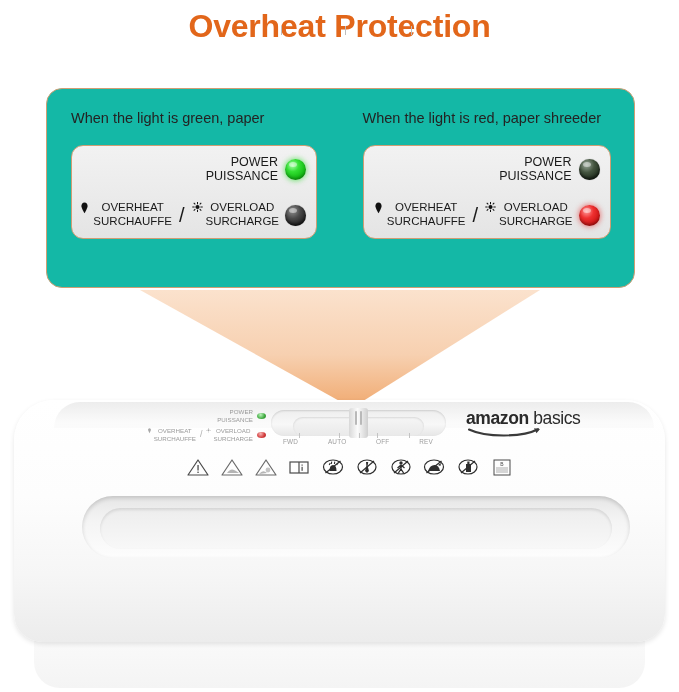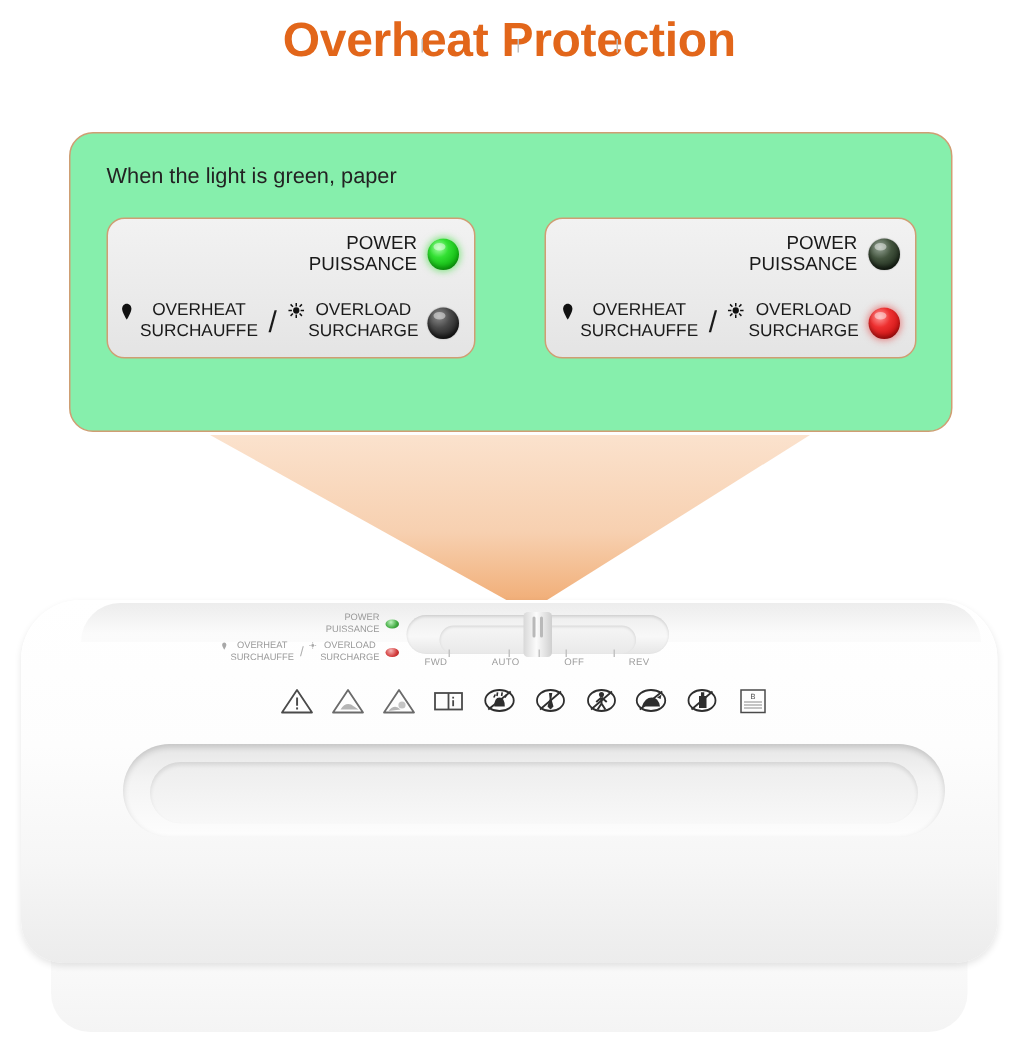--- a/index.html
+++ b/index.html
@@ -13,21 +13,21 @@
   
   .title{
     position:absolute;left:0;top:0;width:679px;height:52px;
     display:flex;align-items:center;justify-content:center;
     color:#e2661a;font-size:32px;font-weight:bold;letter-spacing:-0.2px;
   }
 
   
   .callout{
     position:absolute;left:46px;top:88px;width:589px;height:200px;
-    border:1.6px solid #cf9e73;border-radius:16px;background:#86efac;
+    border:1.6px solid #cf9e73;border-radius:16px;background:#14b8a6;
     box-sizing:border-box;
   }
   .cols{display:flex;height:100%;}
   .col{flex:1;padding:20px 16px 0 24px;box-sizing:border-box;position:relative;}
   .col.right{padding-left:18px;padding-right:14px;}
 
   .caption{
     font-size:14.5px;line-height:1.35;color:#232323;margin:0 0 16px 0;
   }
 
@@ -234,21 +234,21 @@
               <span class="l2">SURCHARGE</span>
             </div>
           </div>
           <span class="led dark"></span>
         </div>
       </div>
     </div>
 
     <div class="col right">
       <p class="caption">
-        <br>
+        <span>When the light is red, paper shreeder</span><br>
       </p>
 
       <div class="panel right-panel">
         <div class="row-power">
           <div class="lbl2">
             <span class="l2">POWER</span>
             <span class="l2">PUISSANCE</span>
           </div>
           <span class="led dark-green"></span>
         </div>
@@ -349,20 +349,27 @@
         <span class="tick" style="left:118px"></span>
       </div>
       <div class="switch-labels">
         <span>FWD</span>
         <span>AUTO</span>
         <span>OFF</span>
         <span>REV</span>
       </div>
     </div>
 
+    <div class="logo">
+      <div class="word"><b>amazon</b> <i>basics</i></div>
+      <svg class="smile" viewBox="0 0 74 10">
+        <path d="M1 2.5 C18 10.5 54 10.5 70 2.2" stroke="#3a3a3a" stroke-width="2.1" fill="none" stroke-linecap="round"></path>
+        <path d="M66 1.2 L72 2.0 L68.5 6.3 Z" fill="#3a3a3a"></path>
+      </svg>
+    </div>
 
     <div class="slot-outer">
       <div class="slot-inner"></div>
     </div>
   </div>
 </div>
 
 <div class="icons-row">
   <svg class="ico" viewBox="0 0 26 22">
     <path d="M13 4 L23 19 L3 19 Z" fill="none" stroke="#4a4a4a" stroke-width="1.2" stroke-linejoin="round"></path>

